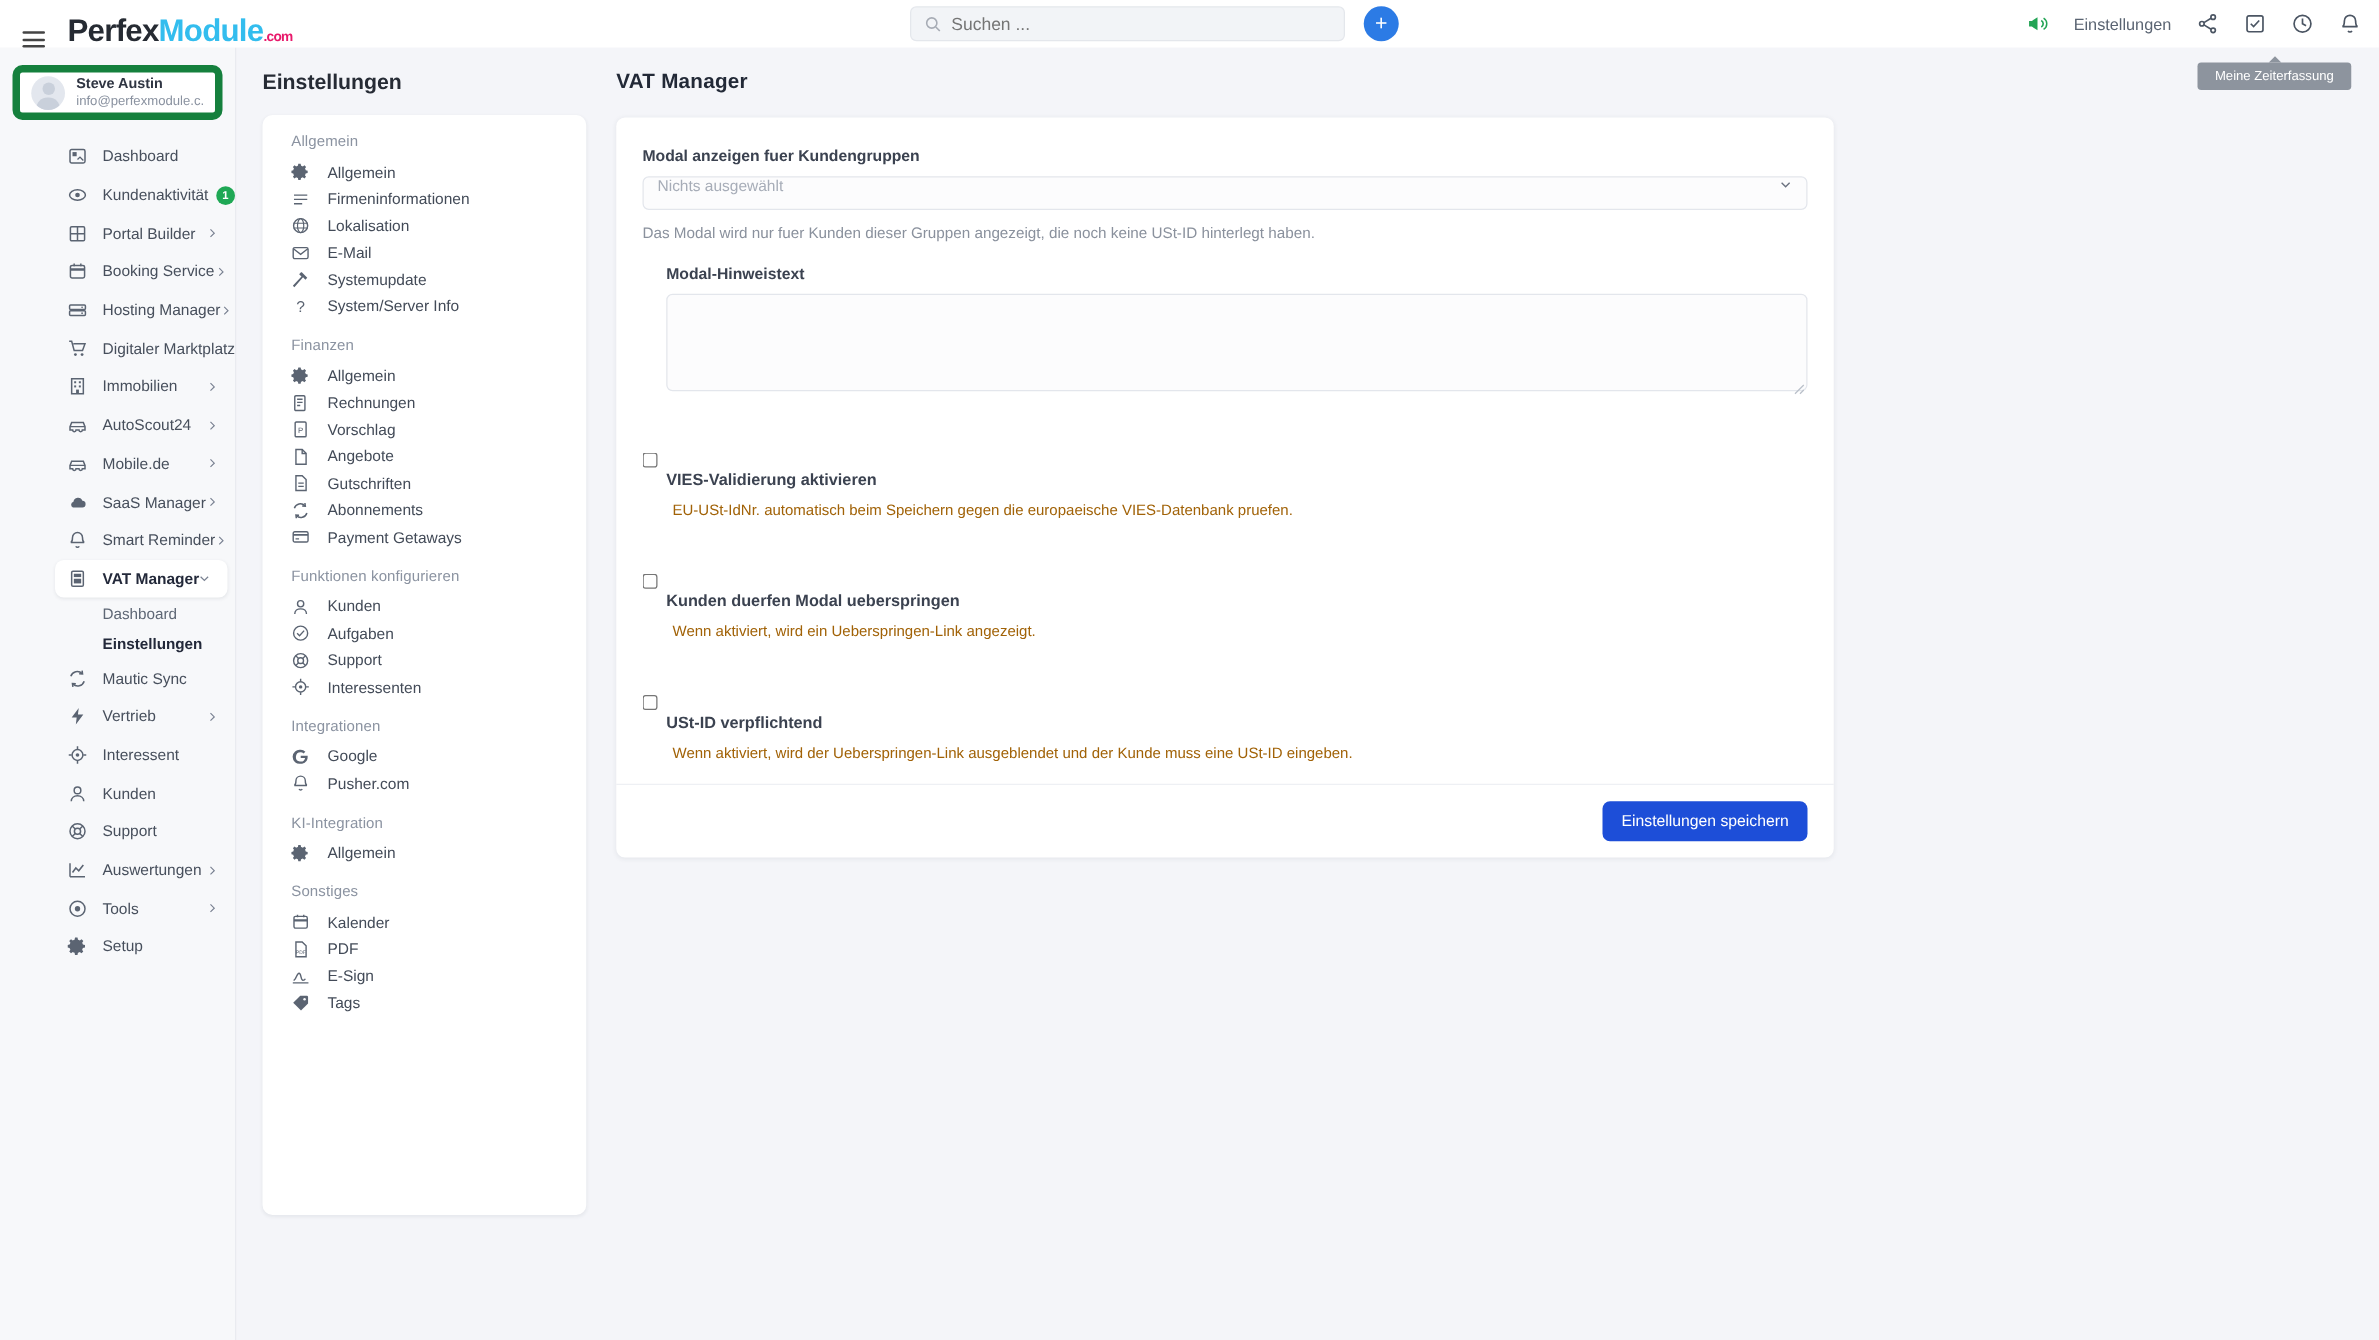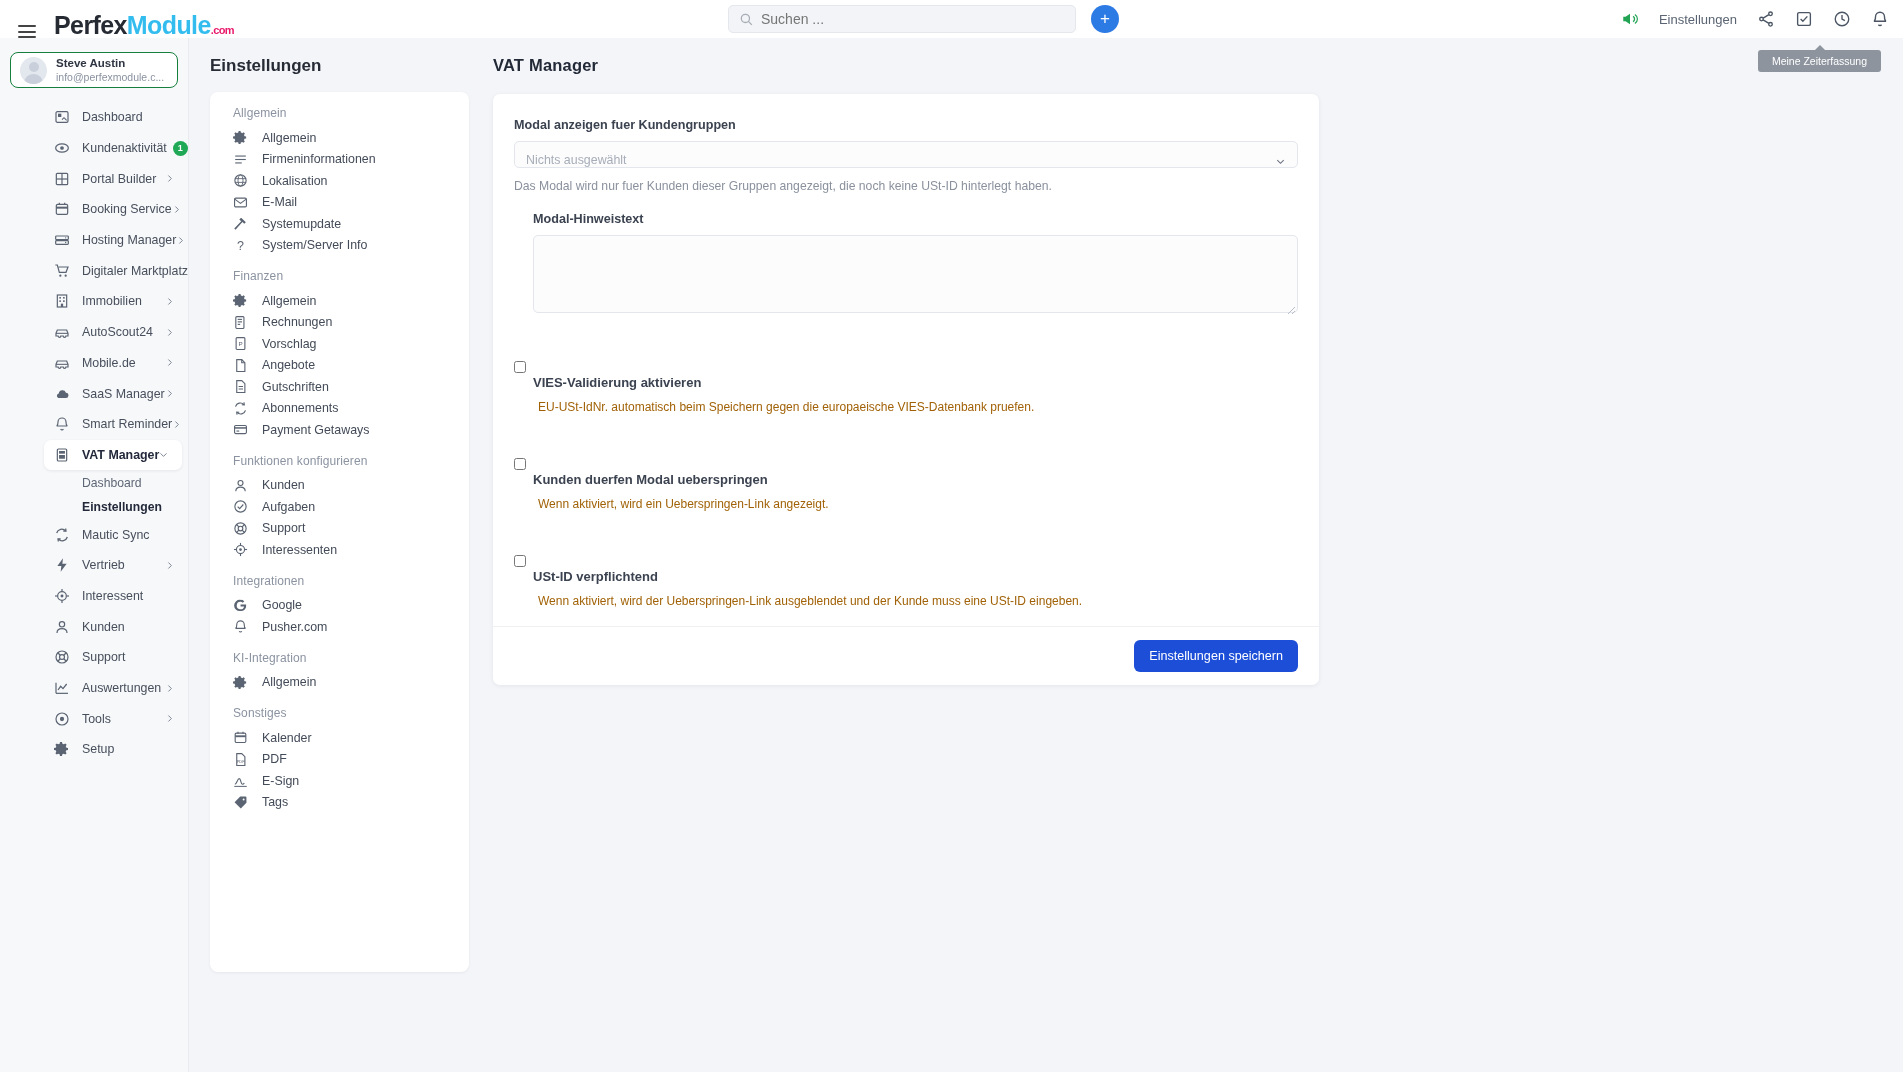--- a/index.html
+++ b/index.html
@@ -57,21 +57,21 @@
   }
 
   
   .sidebar {
     position: absolute; left: 0; top: 38px; width: 189px; height: 1034px;
     background: #f7f8fa; border-right: 1px solid #e9ebf0;
     overflow: hidden;
   }
   .usercard {
     margin: 14px 10px 10px 10px; height: 36px; background: #fff;
-    border: 1px solid #15803d; border-radius: 8px; display: flex;
+    border: 6px solid #15803d; border-radius: 8px; display: flex;
     align-items: center; padding: 16px 9px; cursor: pointer;
   }
   .avatar { width: 27px; height: 27px; border-radius: 50%; background: #e3e7ee;
     flex: none; margin-right: 9px; position: relative; overflow: hidden; }
   .avatar:before { content:""; position:absolute; top:5px; left:8.5px; width:10px;height:10px;
     border-radius:50%; background:#c9d0db; }
   .avatar:after { content:""; position:absolute; top:17px; left:4px; width:19px;height:14px;
     border-radius:9px 9px 0 0; background:#c9d0db; }
   .uinfo { overflow: hidden; }
   .uname { font-size: 11.5px; font-weight: bold; color: #2f3542; line-height: 14px; }
@@ -117,28 +117,28 @@
   .sitem {
     display: flex; align-items: center; height: 21.5px; padding-left: 23px;
     font-size: 12.4px; color: #434b58; cursor: pointer;
   }
   .sitem .sico { width: 15px; height: 15px; flex: none; margin-right: 14px; color: #5b6472; }
 
   
   .main { position: absolute; left: 469px; top: 38px; right: 0; bottom: 0; padding: 18px 0 0 24px; }
   .page-title { font-size: 16.5px; font-weight: bold; color: #222937; letter-spacing: .2px; }
   .card {
-    margin-top: 19px; width: 826px; background: #fff; border-radius: 7px;
+    margin-top: 19px; width: 974px; background: #fff; border-radius: 7px;
     box-shadow: 0 1px 4px rgba(40,50,70,.08);
   }
   .card-body { padding: 24px 21px 18px 21px; }
   .flabel { font-size: 12.6px; color: #3b4250; font-weight: bold; margin-bottom: 9px; }
   .select-box {
     height: 27px; border: 1px solid #e3e6ec; border-radius: 5px; background: #fcfcfd;
-    display: flex; align-items: flex-end; padding: 0 11px; font-size: 12.4px;
+    display: flex; align-items: flex-start; padding: 0 11px; font-size: 12.4px;
     color: #a7adb8; cursor: pointer; position: relative;
   }
   .select-box .chev2 { position: absolute; right: 11px; width: 11px; height: 11px; color: #6b7280; }
   .fhelp { font-size: 12.2px; color: #8a919d; margin-top: 11px; }
   .ta-wrap { margin-top: 19px; margin-left: 19px; }
   .textarea {
     margin-top: 0; height: 78px; width: 100%; border: 1px solid #e3e6ec; border-radius: 5px;
     background: #fcfcfd; resize: none; outline: none; padding: 8px 10px;
     font-family: "Liberation Sans", sans-serif; font-size: 12.4px; color: #3b4250;
     position: relative;

